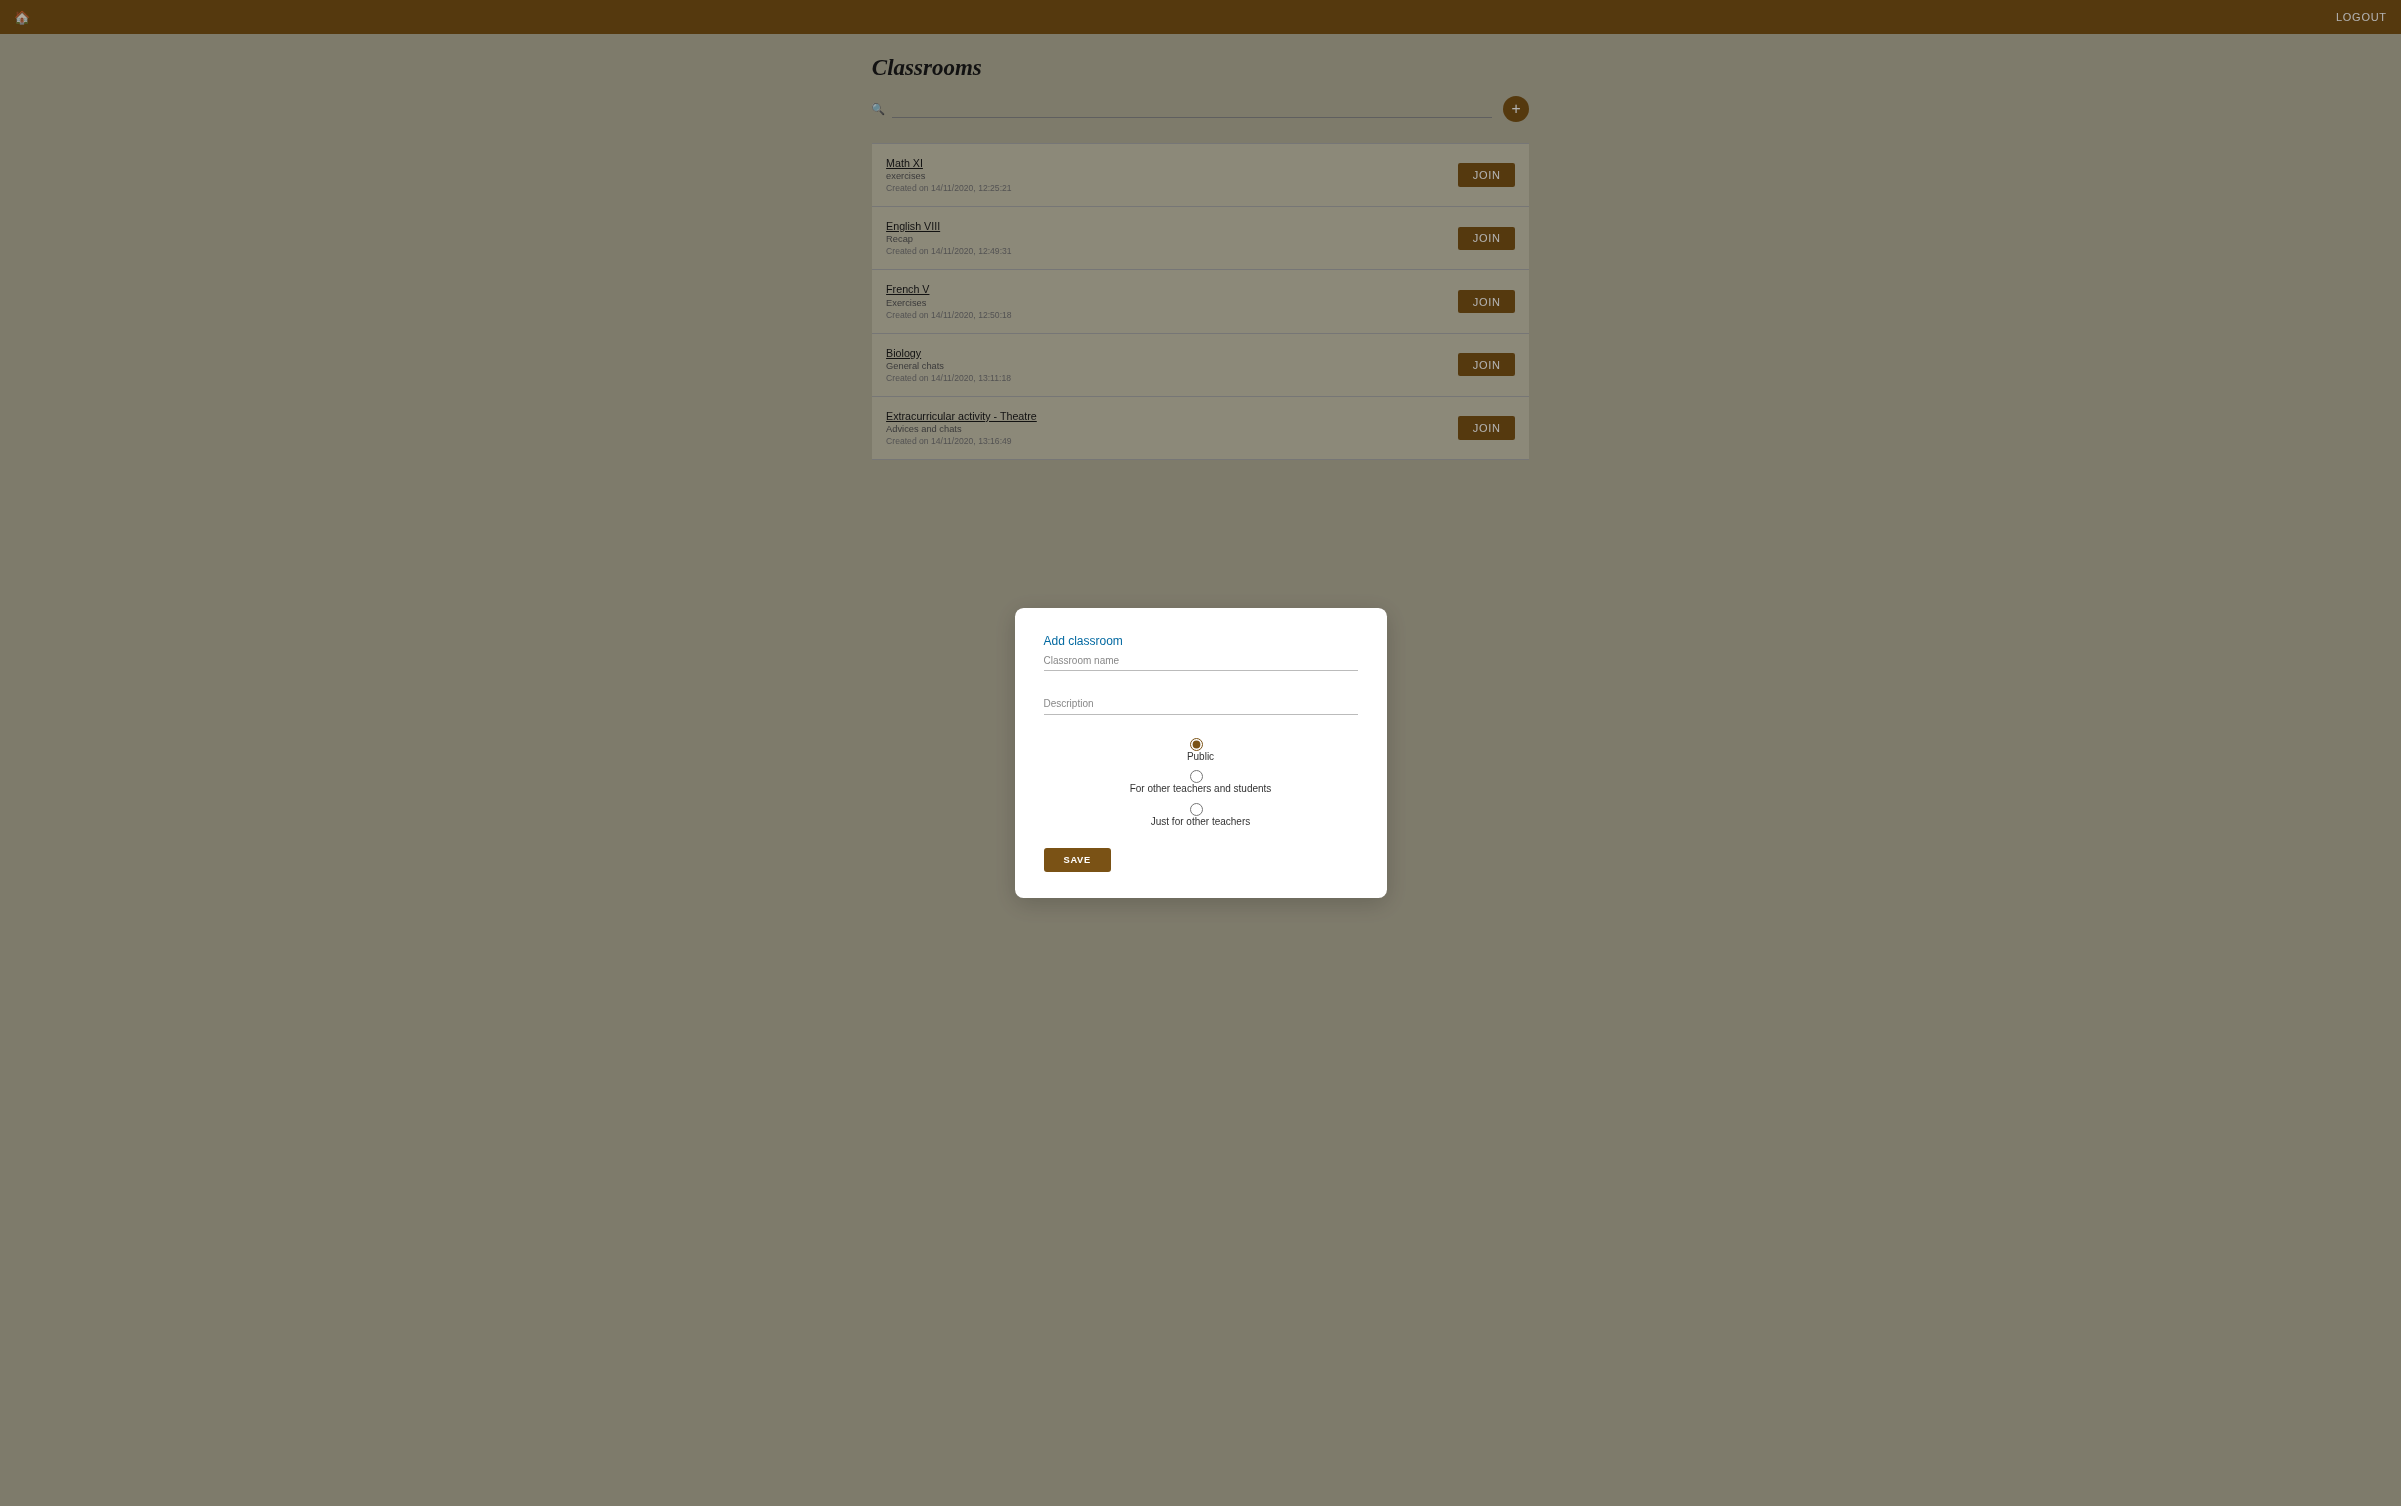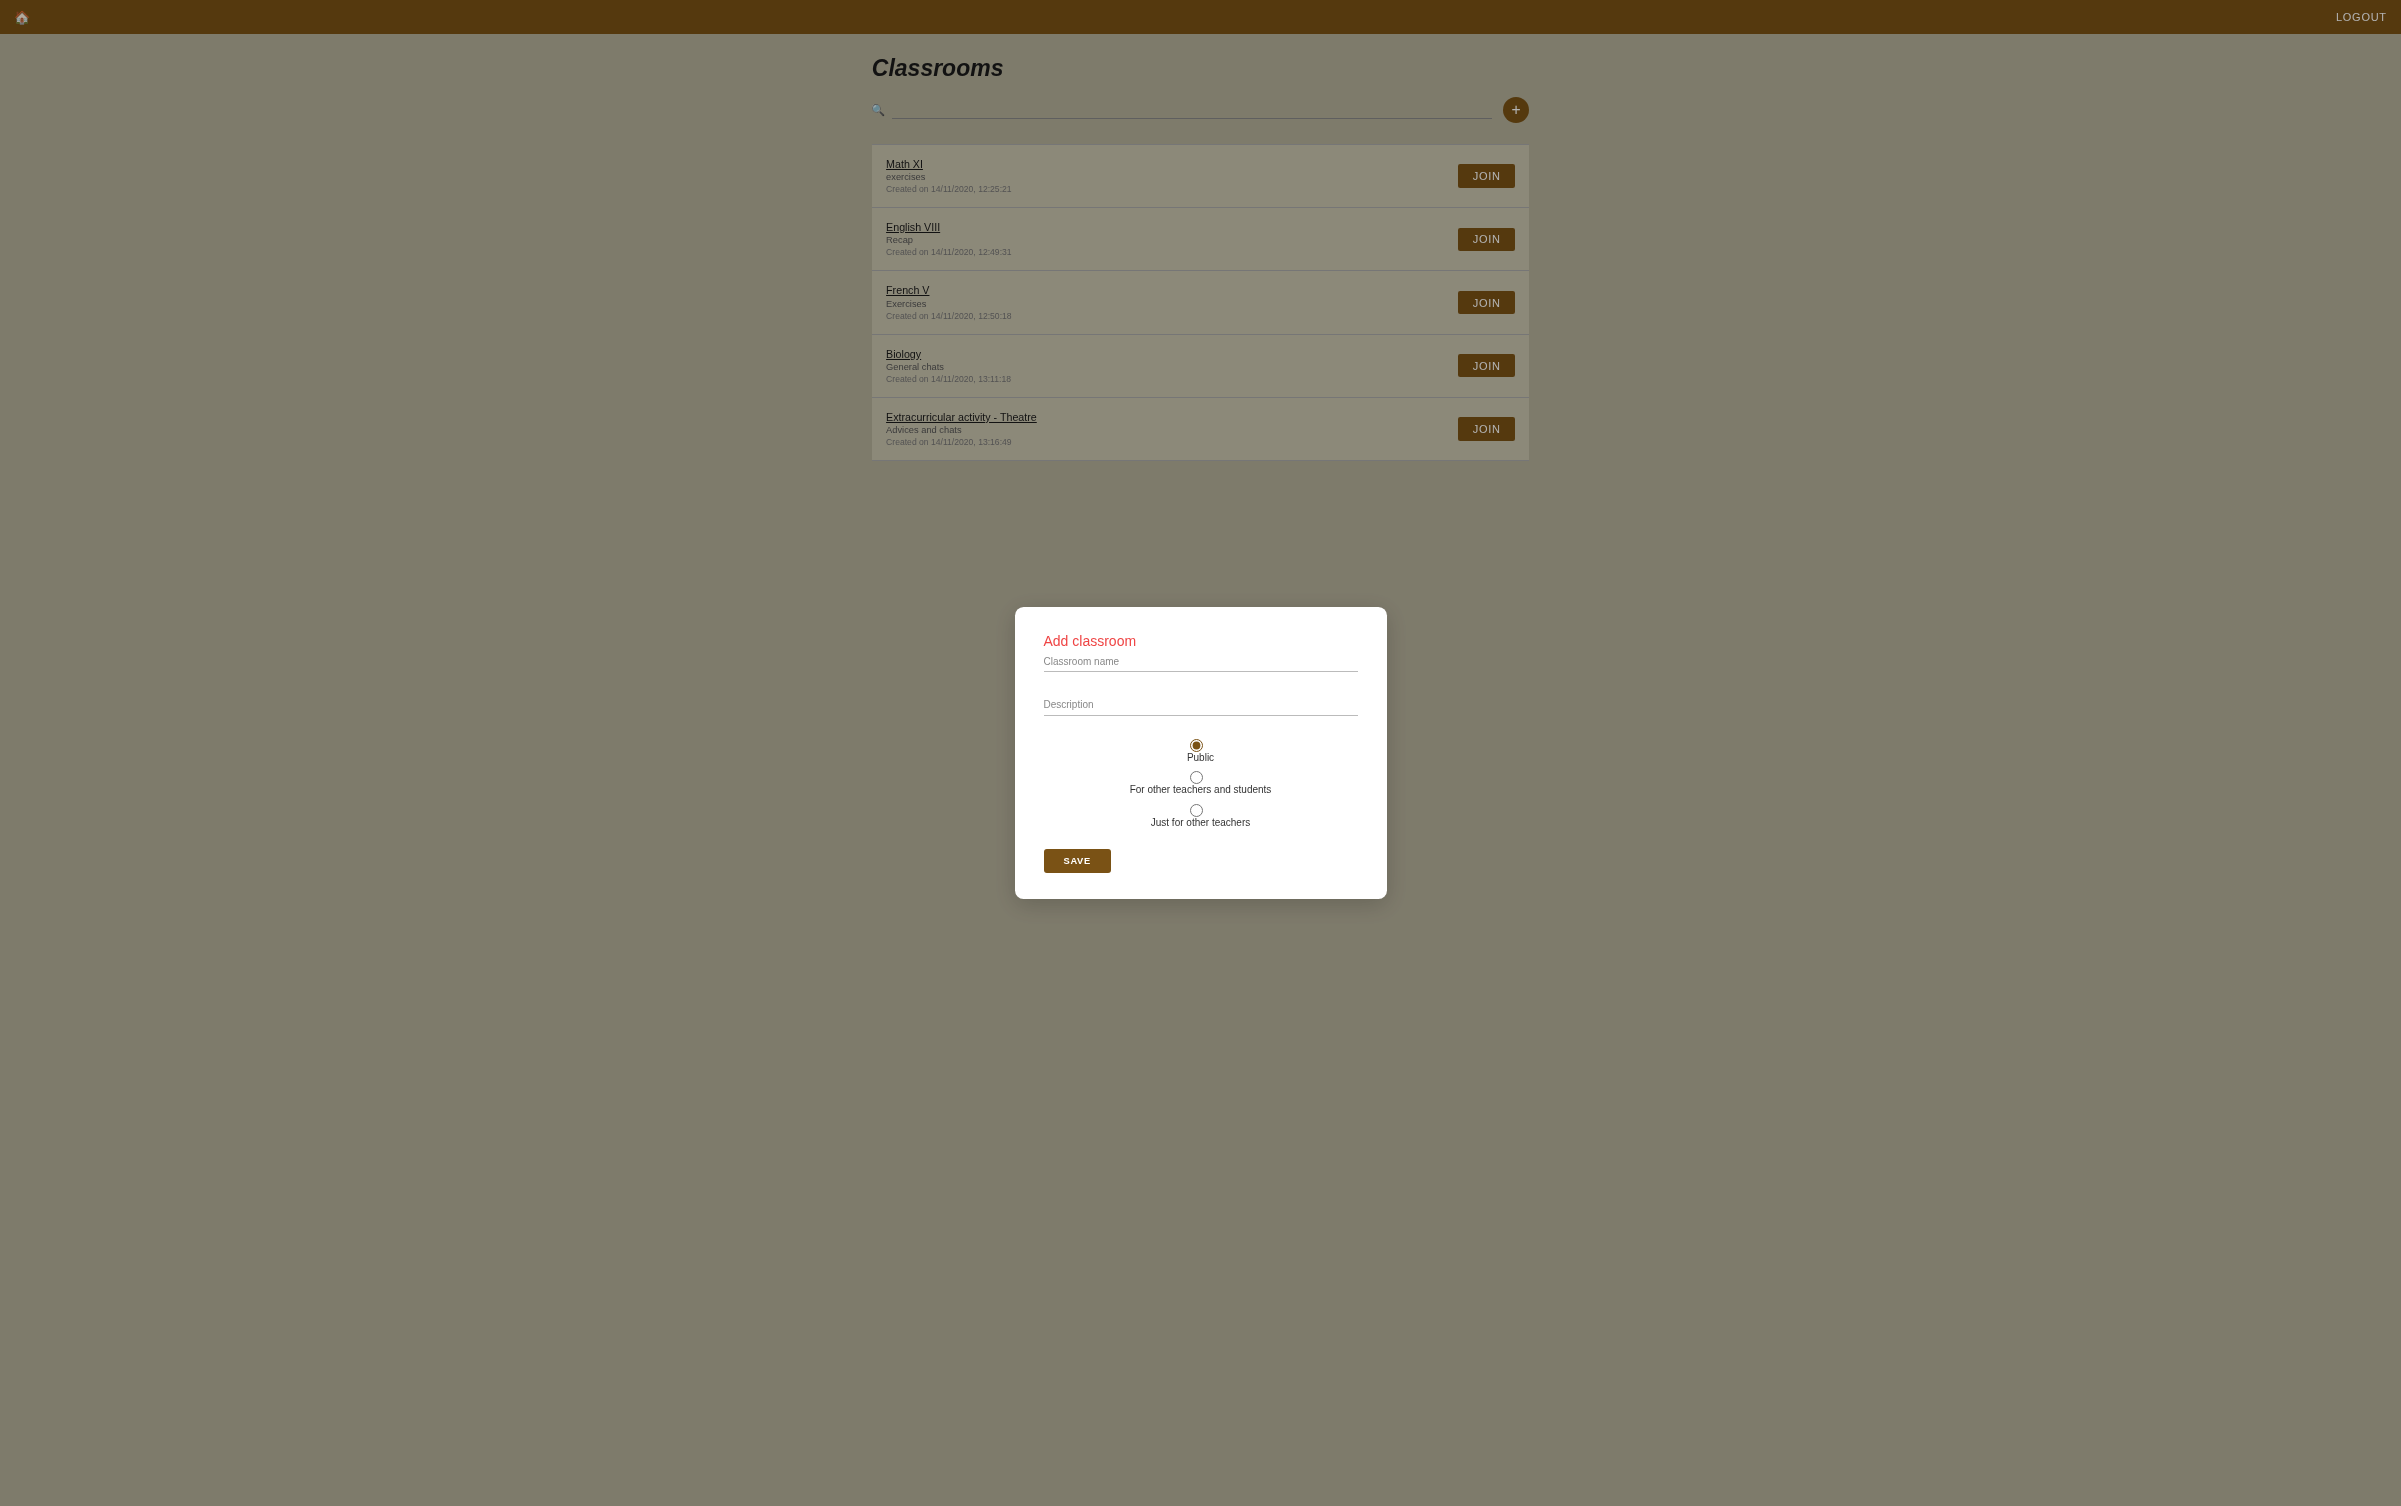--- a/index.html
+++ b/index.html
@@ -34,21 +34,21 @@
     }
 
     
     .main-content {
       max-width: 686px;
       margin: 0 auto;
       padding: 21.4px 14.3px;
     }
 
     .page-title {
-      font-family: Liberation Sans, sans-serif;
+      font-family: Liberation Serif, serif;
       font-style: italic;
       font-size: 23px;
       color: #1a1a1a;
       margin-bottom: 14.3px;
     }
 
     
     .search-bar {
       display: flex;
       align-items: center;
@@ -142,22 +142,22 @@
     
     .modal {
       background: white;
       border-radius: 8.6px;
       padding: 26px 29px 26px 29px;
       width: 372px;
       max-width: 95vw;
       box-shadow: 0 5.7px 23px rgba(0,0,0,0.18);
     }
     .modal-title {
-      font-size: 14px;
-      color: #ef4444;
+      font-size: 12px;
+      color: #0369a1;
       margin-bottom: 3px;
       font-weight: 400;
     }
     .modal-field {
       width: 100%;
       border: none;
       border-bottom: 0.7px solid #bbb;
       outline: none;
       font-size: 10px;
       padding: 4.3px 0;

